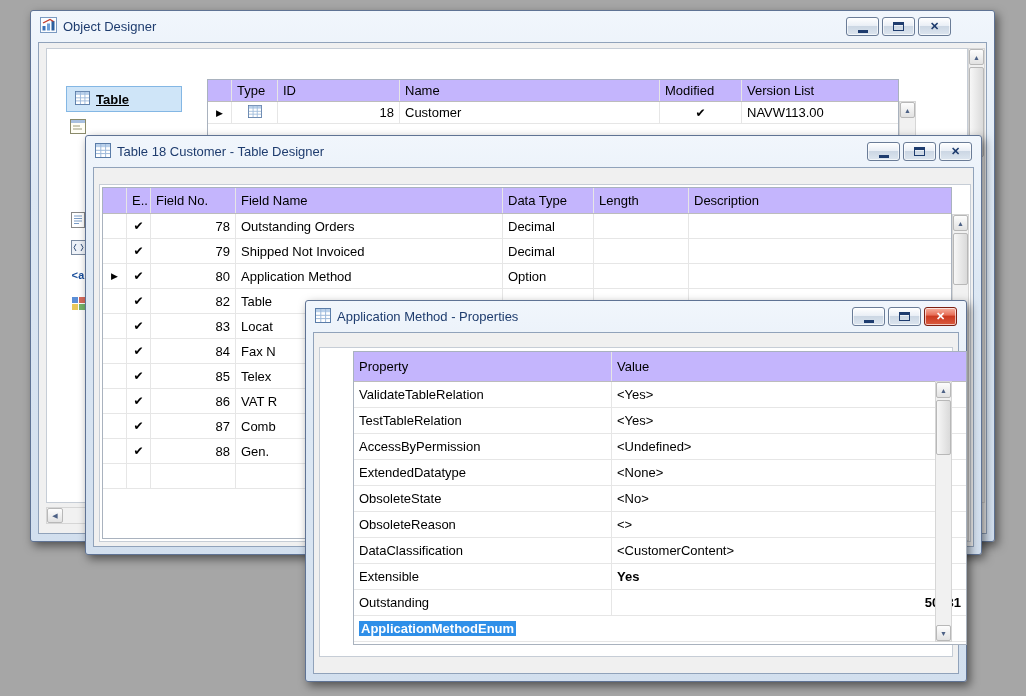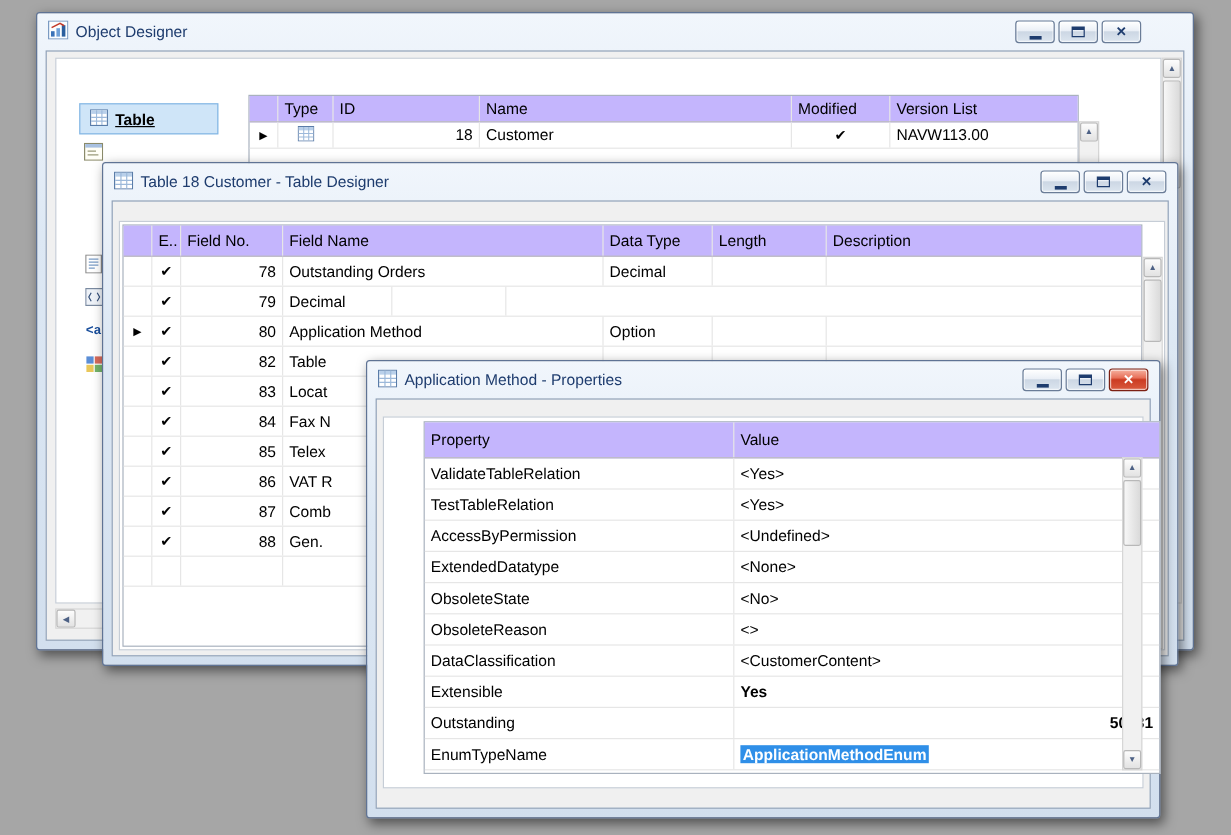--- a/index.html
+++ b/index.html
@@ -230,20 +230,21 @@
             <div class="g-cell c2 num">78</div>
             <div class="g-cell c3">Outstanding Orders</div>
             <div class="g-cell c4">Decimal</div>
             <div class="g-cell c5"></div>
             <div class="g-cell c6"></div>
           </div>
           <div class="g-row">
             <div class="g-cell c0 ctr"></div>
             <div class="g-cell c1 ctr chk">✔</div>
             <div class="g-cell c2 num">79</div>
+            <div class="g-cell c3">Shipped Not Invoiced</div>
             <div class="g-cell c4">Decimal</div>
             <div class="g-cell c5"></div>
             <div class="g-cell c6"></div>
           </div>
           <div class="g-row">
             <div class="g-cell c0 ctr">
                 <span class="selarrow">▶</span>
               </div>
             <div class="g-cell c1 ctr chk">✔</div>
             <div class="g-cell c2 num">80</div>
@@ -392,21 +393,20 @@
           </div>
           <div class="g-row">
             <div class="g-cell c0">Extensible</div>
             <div class="g-cell c1 bold">Yes</div>
           </div>
           <div class="g-row">
             <div class="g-cell c0">Outstanding</div>
             <div class="g-cell c1 num bold">50131</div>
           </div>
           <div class="g-row">
-            <div class="g-cell c0">EnumTypeName</div>
             <div class="g-cell c1">
               <span class="sel-highlight">ApplicationMethodEnum</span>
             </div>
           </div>
         </div>
 
         <div class="sb" style="left:615px; top:33px; width:17px; height:261px;">
           <span class="sb-btn" style="top:0;">▲</span>
           <span class="sb-thumb" style="top:18px; height:55px;"></span>
           <span class="sb-btn" style="bottom:0;">▼</span>

